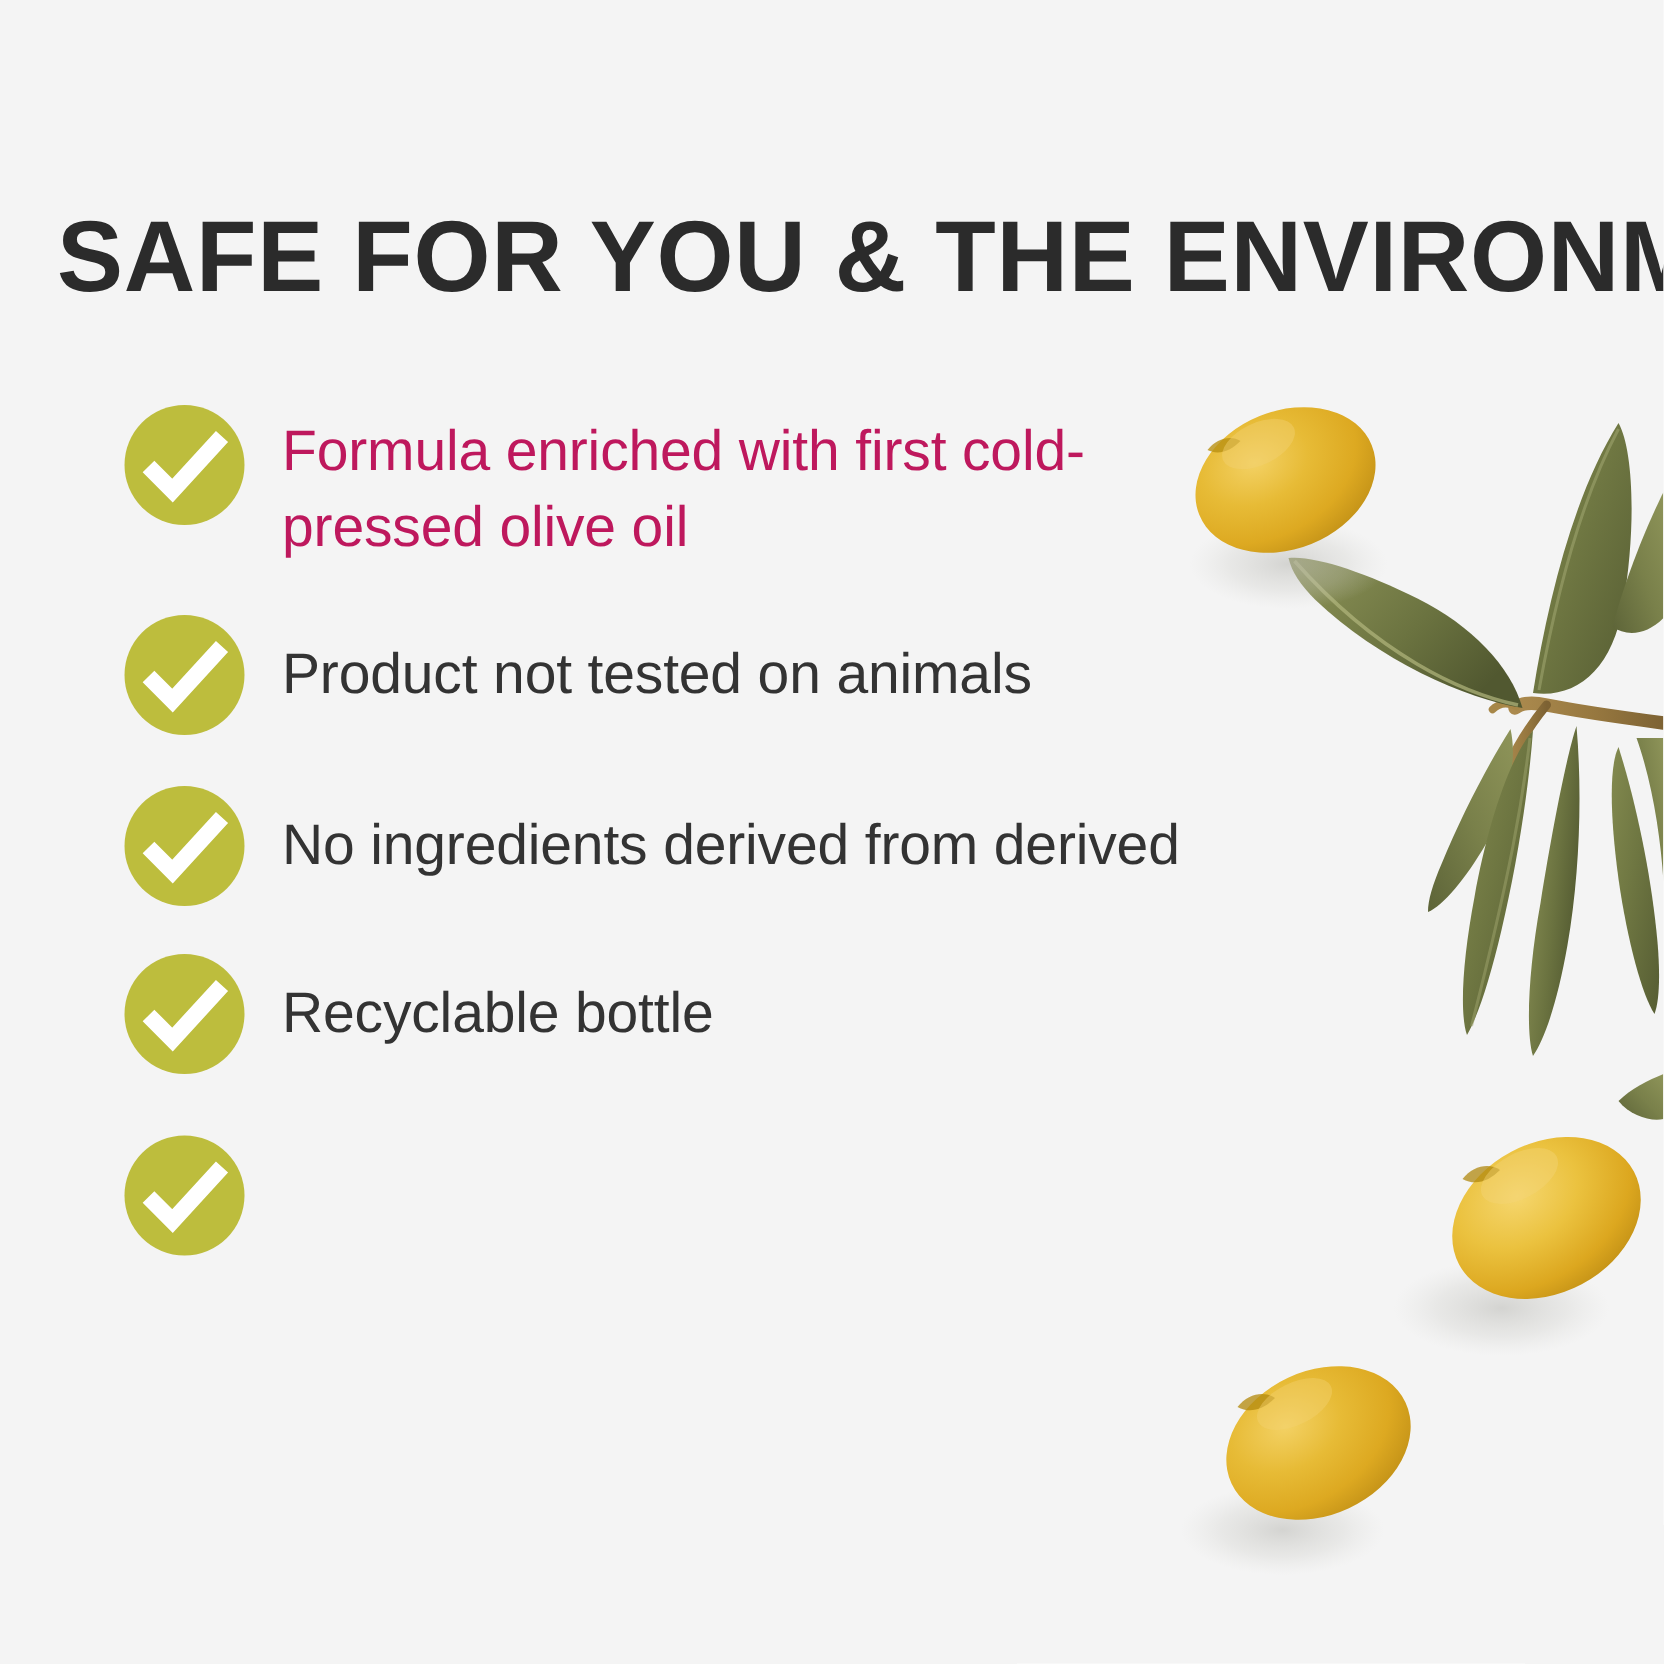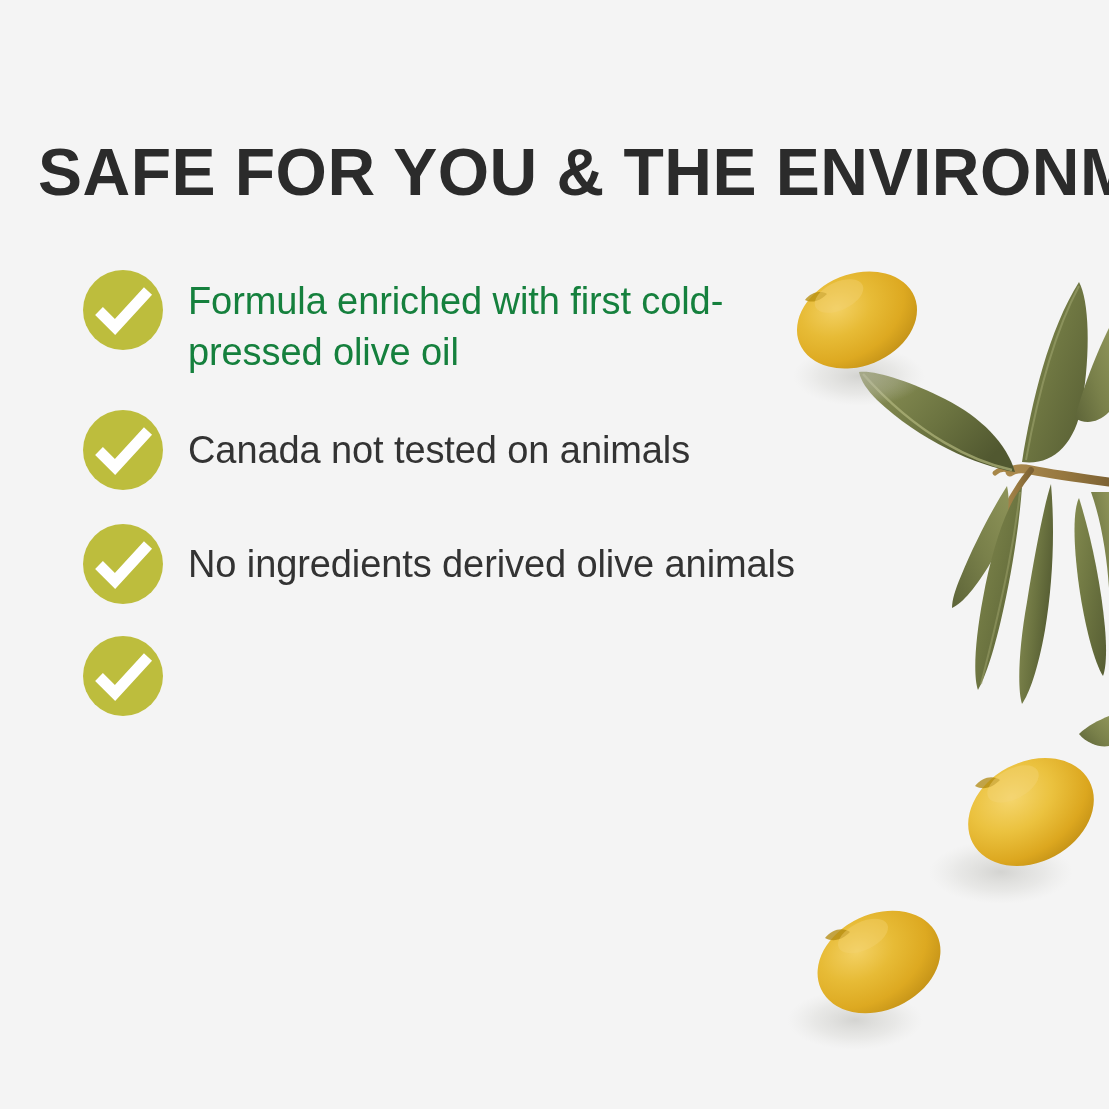--- a/index.html
+++ b/index.html
@@ -107,41 +107,49 @@
   <div id="headline" style="color: rgb(43, 43, 43);">SAFE FOR YOU &amp; THE ENVIRONMENT</div>
 
   <div id="benefits">
 
     <div class="benefit-row row-0">
       <div class="check-badge" style="background: rgb(189, 189, 61);">
         <svg viewBox="0 0 80 80" aria-hidden="true">
           <path d="M16 41 L32 57 L65 21" fill="none" stroke="#ffffff" stroke-width="11" stroke-linecap="butt" stroke-linejoin="miter"></path>
         </svg>
       </div>
-      <div class="benefit-text" style="color: #15803d;">Formula enriched with first cold-pressed olive oil</div>
+      <div class="benefit-text" style="color: #be185d;">Formula enriched with first cold-pressed olive oil</div>
     </div>
 
     <div class="benefit-row row-1">
       <div class="check-badge" style="background: rgb(189, 189, 61);">
         <svg viewBox="0 0 80 80" aria-hidden="true">
           <path d="M16 41 L32 57 L65 21" fill="none" stroke="#ffffff" stroke-width="11" stroke-linecap="butt" stroke-linejoin="miter"></path>
         </svg>
       </div>
-      <div class="benefit-text" style="color: rgb(51, 51, 51);">Canada not tested on animals</div>
+      <div class="benefit-text" style="color: rgb(51, 51, 51);">Product not tested on animals</div>
     </div>
 
     <div class="benefit-row row-2">
       <div class="check-badge" style="background: rgb(189, 189, 61);">
         <svg viewBox="0 0 80 80" aria-hidden="true">
           <path d="M16 41 L32 57 L65 21" fill="none" stroke="#ffffff" stroke-width="11" stroke-linecap="butt" stroke-linejoin="miter"></path>
         </svg>
       </div>
-      <div class="benefit-text" style="color: rgb(51, 51, 51);">No ingredients derived olive animals</div>
-    </div>
-
+      <div class="benefit-text" style="color: rgb(51, 51, 51);">No ingredients derived from derived</div>
+    </div>
+
+    <div class="benefit-row row-3">
+      <div class="check-badge" style="background: rgb(189, 189, 61);">
+        <svg viewBox="0 0 80 80" aria-hidden="true">
+          <path d="M16 41 L32 57 L65 21" fill="none" stroke="#ffffff" stroke-width="11" stroke-linecap="butt" stroke-linejoin="miter"></path>
+        </svg>
+      </div>
+      <div class="benefit-text" style="color: rgb(51, 51, 51);">Recyclable bottle</div>
+    </div>
 
     <div class="benefit-row row-4">
       <div class="check-badge" style="background: rgb(189, 189, 61);">
         <svg viewBox="0 0 80 80" aria-hidden="true">
           <path d="M16 41 L32 57 L65 21" fill="none" stroke="#ffffff" stroke-width="11" stroke-linecap="butt" stroke-linejoin="miter"></path>
         </svg>
       </div>
     </div>
 
   </div>

